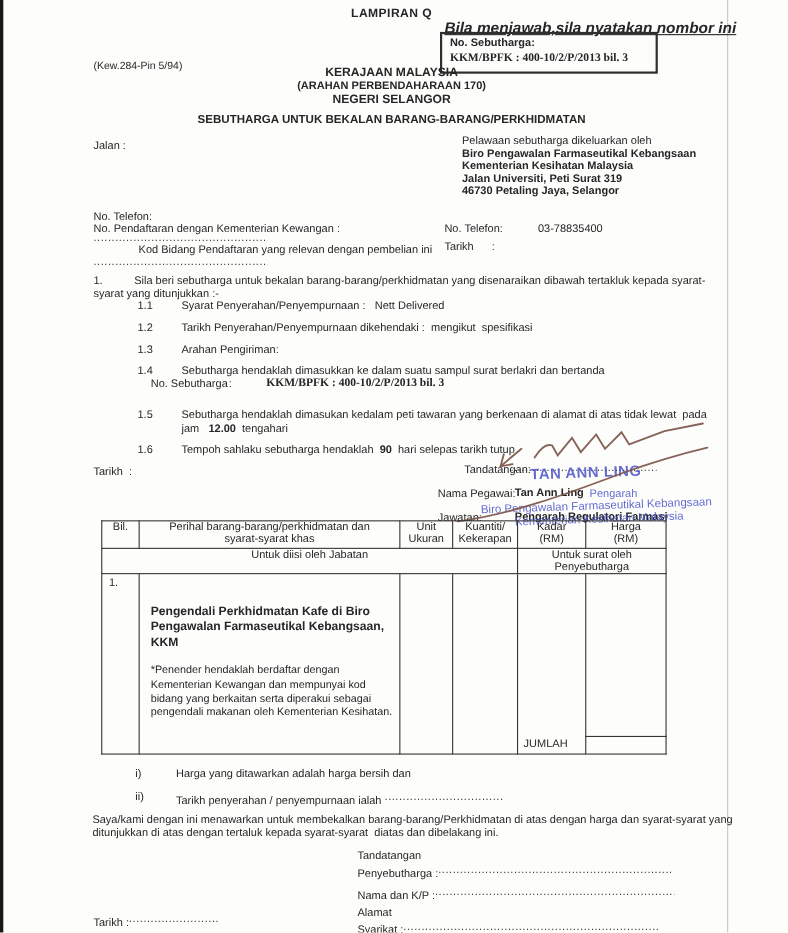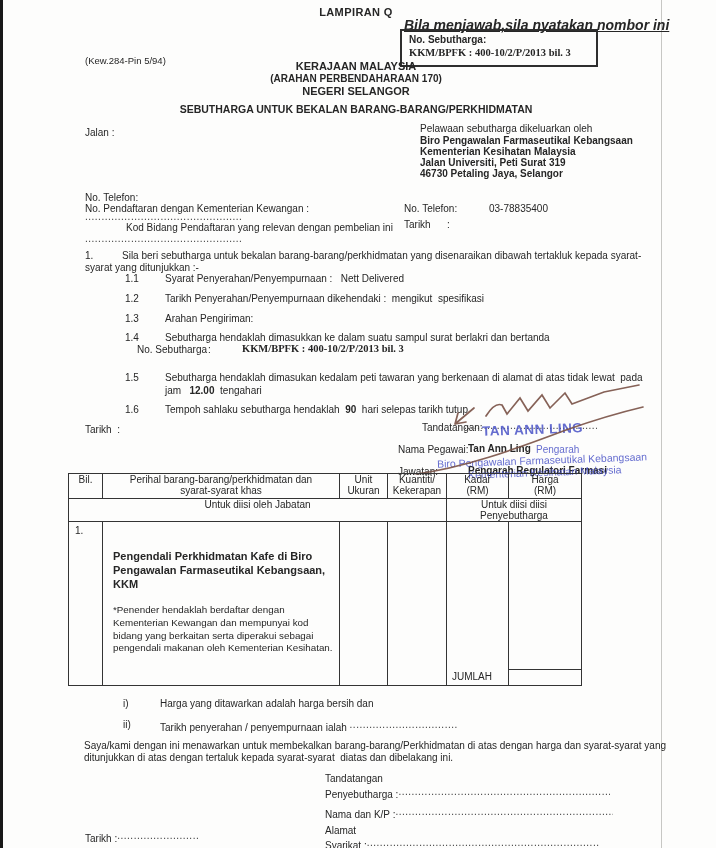--- a/index.html
+++ b/index.html
@@ -9,21 +9,21 @@
   .wrap{white-space:normal;}
   .b{font-weight:bold;}
   .serif{font-family:"Liberation Serif",serif;}
   .center{left:6px;width:700px;text-align:center;}
   .dots{display:inline-block;overflow:hidden;white-space:nowrap;vertical-align:baseline;
         letter-spacing:.5px;color:#3a3a3a;}
   .scan-left{position:absolute;left:0;top:0;width:3px;height:848px;background:#181818;}
   .scan-right{position:absolute;left:661px;top:0;width:1px;height:848px;background:#c7c7c4;}
   .refbox{position:absolute;left:400px;top:29px;width:194px;height:34px;border:2px solid #2e2e2e;}
   .stamp{position:absolute;color:#4a53c7;opacity:.85;white-space:pre;}
-  table.quote{position:absolute;left:68px;top:473px;border-collapse:collapse;table-layout:fixed;padding-left:16px;}
+  table.quote{position:absolute;left:92px;top:473px;border-collapse:collapse;table-layout:fixed;padding-left:16px;}
   table.quote td{border:1px solid #343434;vertical-align:top;padding:0;font-size:10px;color:#262626;}
   .hc{text-align:center;padding-top:2px;}
   .note-cell{position:relative;}
   .jumlah-cell{position:relative;}
   .jumlah-lbl{position:absolute;left:5px;bottom:3px;font-size:10px;}
   .harga-cell{position:relative;}
   .harga-sub{position:absolute;left:-1px;right:-1px;bottom:15px;height:0;border-top:1px solid #343434;}
 </style>
 </head>
 <body>
@@ -126,21 +126,21 @@
         <tr style="height:25px;">
       <td class="hc">Bil.</td>
       <td class="hc"><span>Perihal barang-barang/perkhidmatan dan</span><br><span>syarat-syarat khas</span></td>
       <td class="hc"><span>Unit</span><br><span>Ukuran</span></td>
       <td class="hc"><span>Kuantiti/</span><br><span>Kekerapan</span></td>
       <td class="hc"><span>Kadar</span><br><span>(RM)</span></td>
       <td class="hc"><span>Harga</span><br><span>(RM)</span></td>
     </tr>
     <tr style="height:22px;">
       <td colspan="4" class="hc">Untuk diisi oleh Jabatan</td>
-      <td colspan="2" class="hc" style="line-height:1.1;"><span>Untuk diisi diisi</span><br><span>Penyebutharga</span></td>
+      <td colspan="2" class="hc" style="line-height:1.1;"><span>Untuk surat oleh</span><br><span>Penyebutharga</span></td>
     </tr>
     <tr style="height:164px;">
       <td style="padding:3px 0 0 6px;">1.</td>
       <td class="note-cell">
         <div class="wrap b" style="margin:28px 0 0 10px;width:222px;font-size:11px;line-height:1.25;">Pengendali Perkhidmatan Kafe di Biro Pengawalan Farmaseutikal Kebangsaan, KKM</div>
         <div class="wrap" style="margin:13px 0 0 10px;width:226px;font-size:9.8px;line-height:1.3;">*Penender hendaklah berdaftar dengan Kementerian Kewangan dan mempunyai kod bidang yang berkaitan serta diperakui sebagai pengendali makanan oleh Kementerian Kesihatan.</div>
       </td>
       <td></td>
       <td></td>
       <td class="jumlah-cell">

